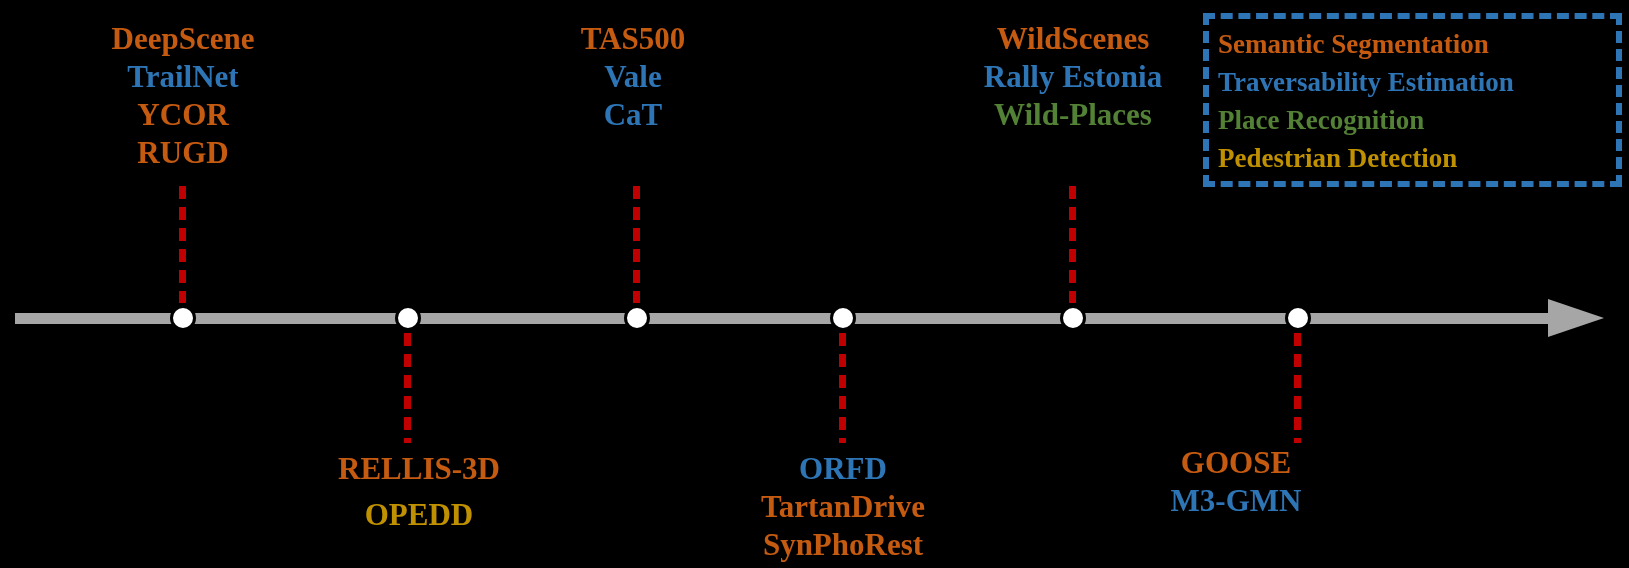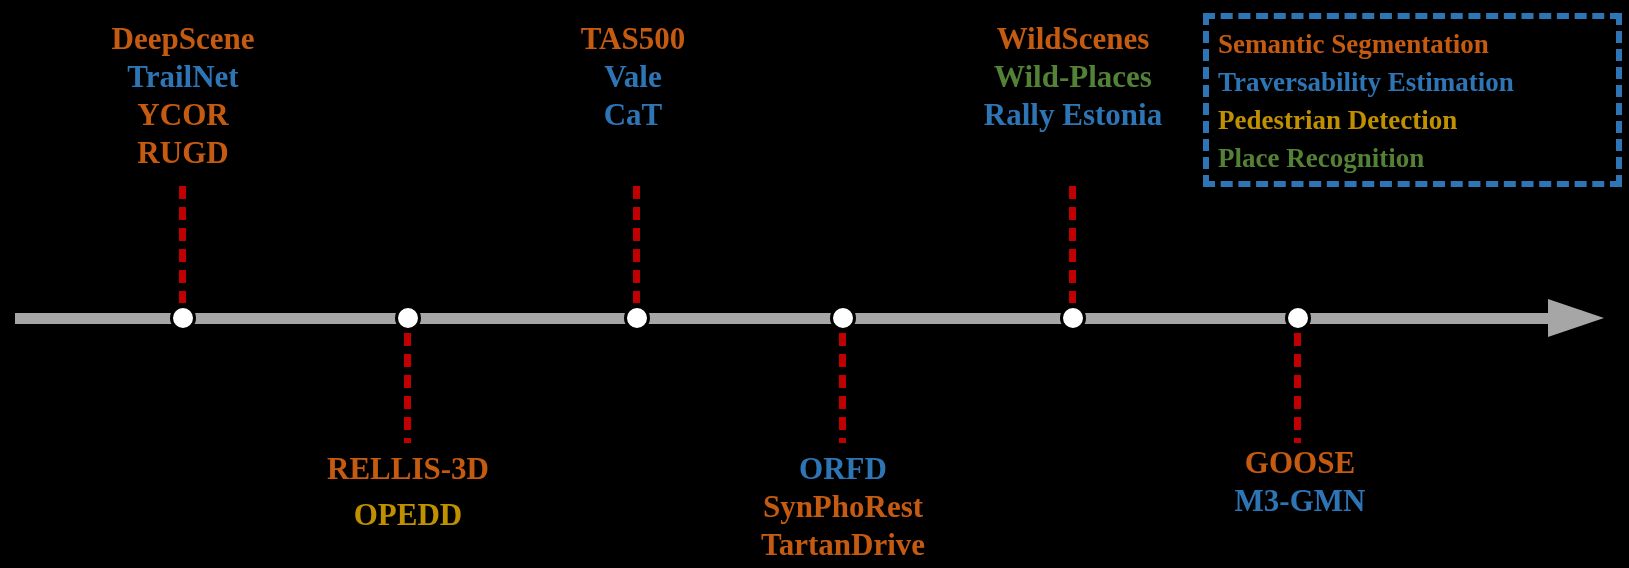--- a/index.html
+++ b/index.html
@@ -91,48 +91,48 @@
   <div class="node" style="left:1060px;"></div>
   <div class="node" style="left:1285px;"></div>
 
   <div class="group top" style="left:183px;">
     <span class="lbl orange">DeepScene</span>
     <span class="lbl blue">TrailNet</span>
     <span class="lbl orange">YCOR</span>
     <span class="lbl orange">RUGD</span>
   </div>
 
-  <div class="group g-rellis" style="left:408px;top:450px;">
+  <div class="group g-rellis" style="left:419px;top:450px;">
     <span class="lbl orange">RELLIS-3D</span>
     <span class="lbl gold">OPEDD</span>
   </div>
 
   <div class="group top" style="left:633px;">
     <span class="lbl orange">TAS500</span>
     <span class="lbl blue">Vale</span>
     <span class="lbl blue">CaT</span>
   </div>
 
   <div class="group" style="left:843px;top:450px;">
     <span class="lbl blue">ORFD</span>
+    <span class="lbl orange">TartanDrive</span>
     <span class="lbl orange">SynPhoRest</span>
-    <span class="lbl orange">TartanDrive</span>
   </div>
 
   <div class="group top" style="left:1073px;">
     <span class="lbl orange">WildScenes</span>
+    <span class="lbl blue">Rally Estonia</span>
     <span class="lbl green">Wild-Places</span>
-    <span class="lbl blue">Rally Estonia</span>
   </div>
 
-  <div class="group" style="left:1300px;top:444px;">
+  <div class="group" style="left:1236px;top:444px;">
     <span class="lbl orange">GOOSE</span>
     <span class="lbl blue">M3-GMN</span>
   </div>
 
   <div class="legend">
     <span class="legend-item orange">Semantic Segmentation</span>
     <span class="legend-item blue">Traversability Estimation</span>
+    <span class="legend-item green">Place Recognition</span>
     <span class="legend-item gold">Pedestrian Detection</span>
-    <span class="legend-item green">Place Recognition</span>
   </div>
 
 </div>
 
 </body></html>

